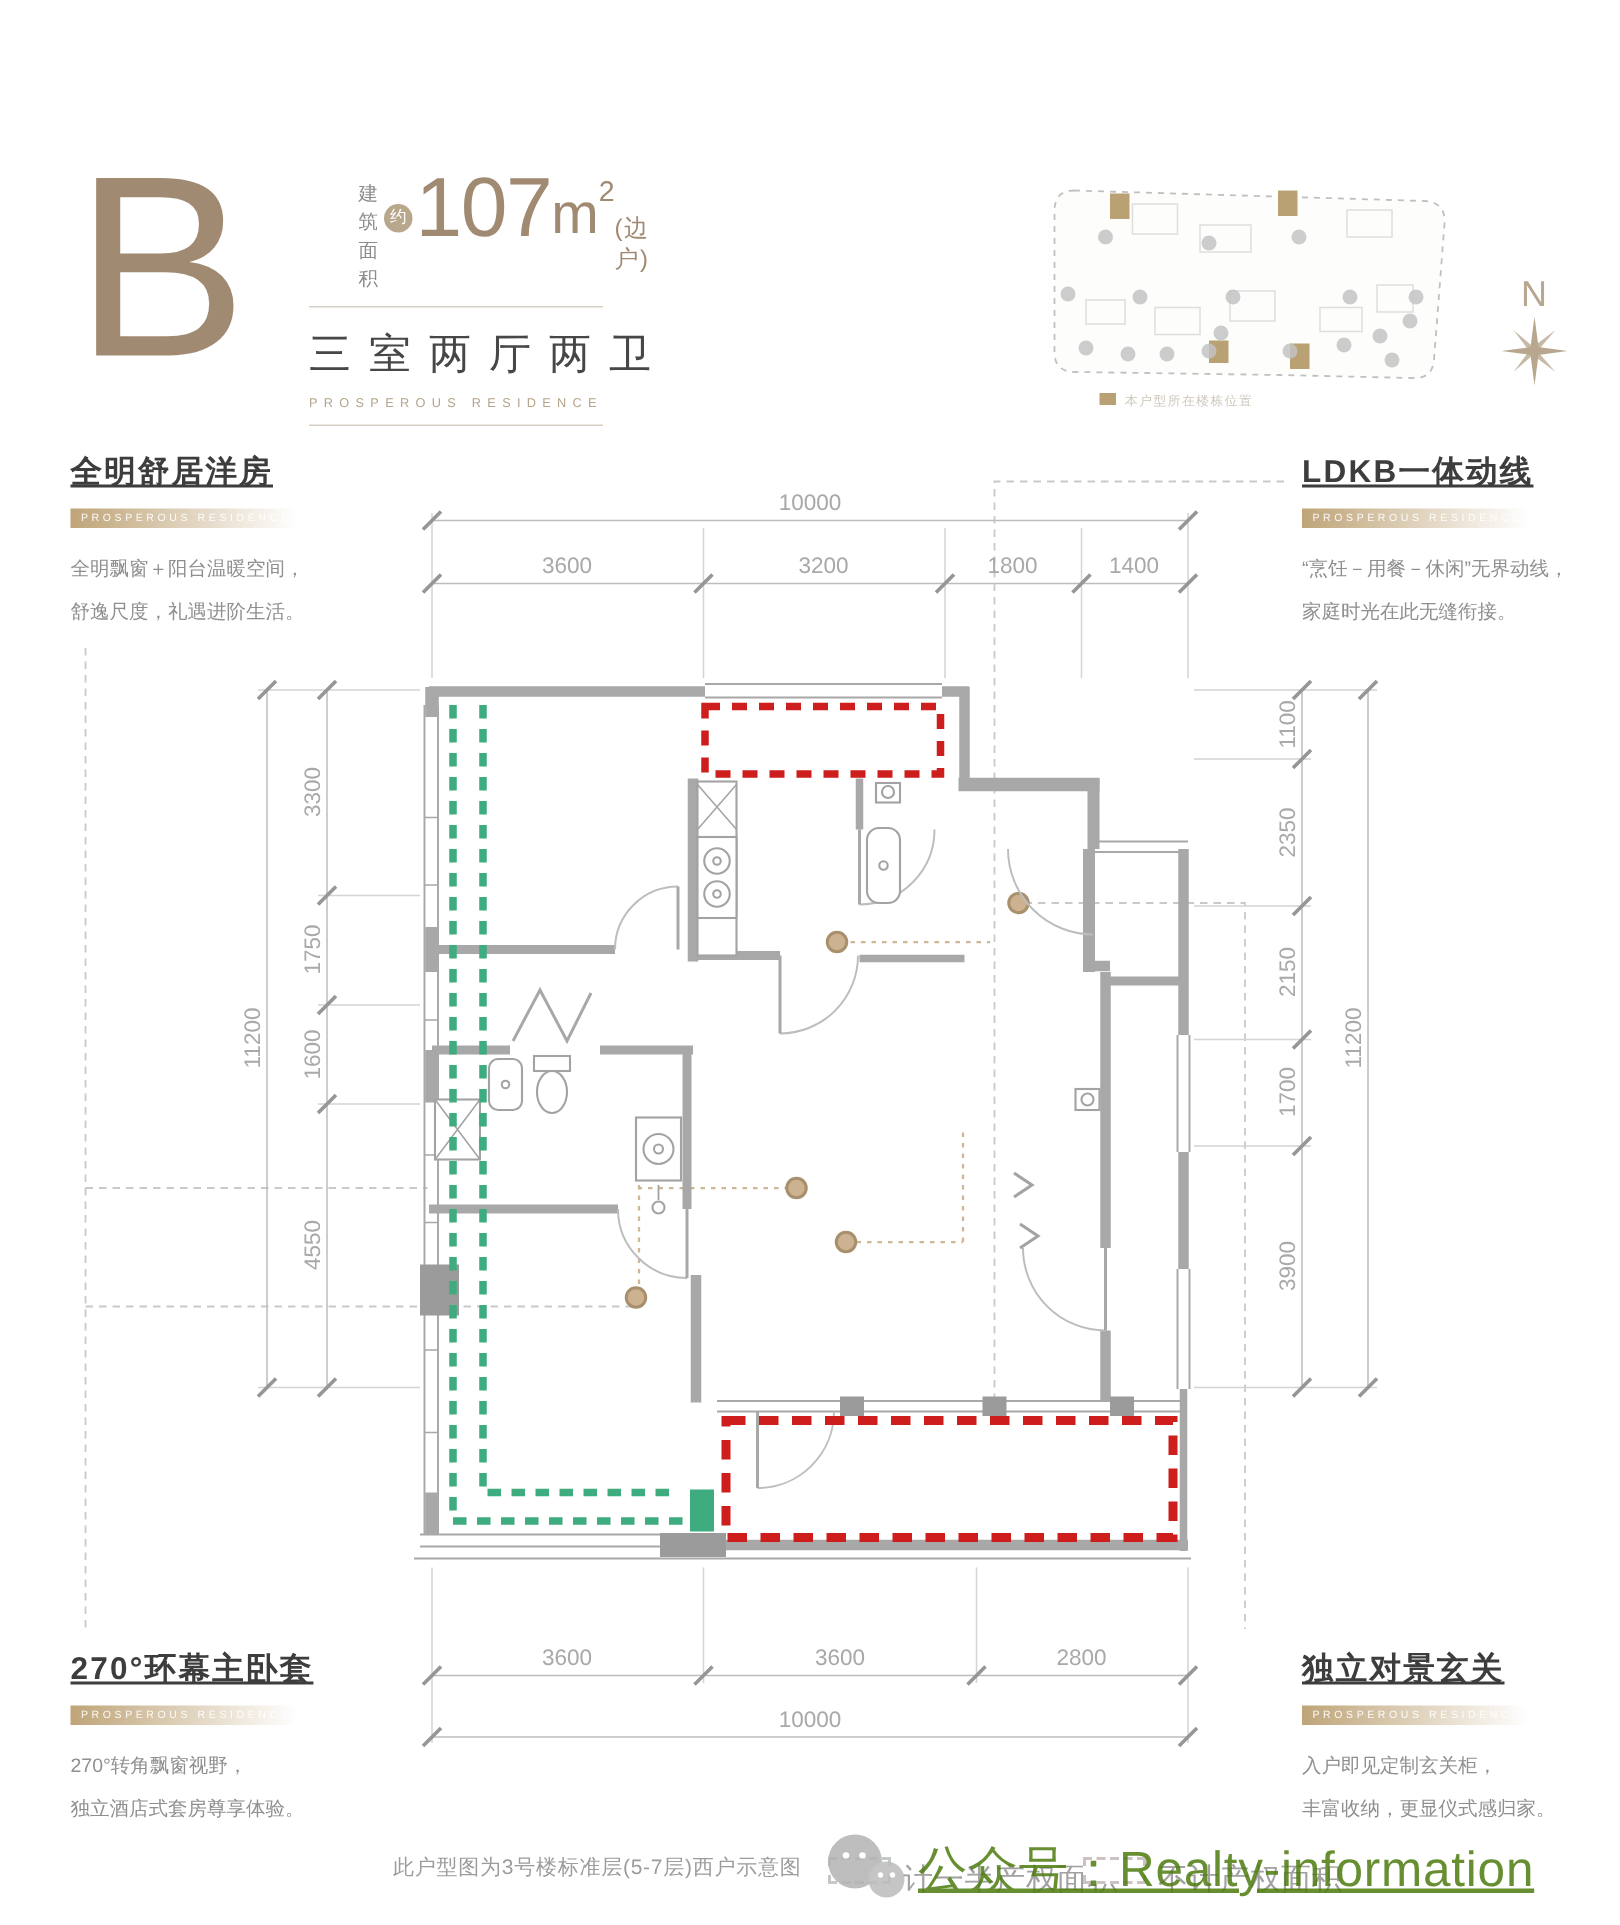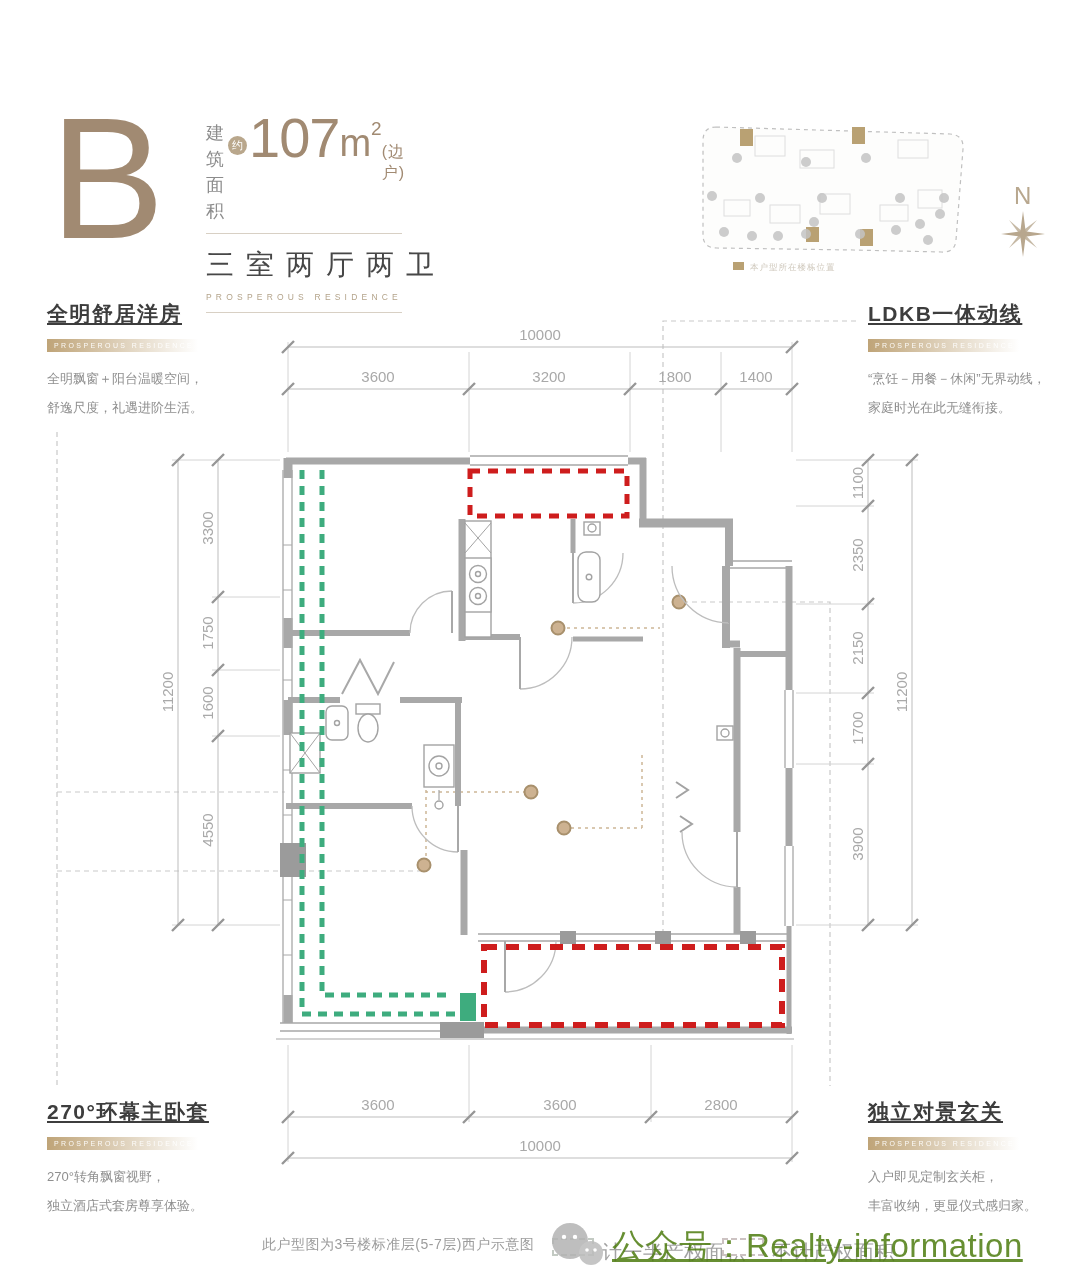--- a/index.html
+++ b/index.html
@@ -6,21 +6,21 @@
   html,body{margin:0;padding:0;background:#fff;}
   .page{position:relative;width:1080px;height:1283px;background:#ffffff;overflow:hidden;
         font-family:"Liberation Sans","DejaVu Sans",sans-serif;}
   .abs{position:absolute;}
 
   
   .b-letter{position:absolute;left:50px;top:92px;font-size:172px;line-height:1;
             color:#a18a72;font-weight:500;letter-spacing:-2px;}
   .hdr{position:absolute;left:206px;top:110px;width:196px;}
   .hdr-row{display:flex;align-items:flex-start;}
-  .area-label{font-size:18px;color:#8c8c8c;line-height:1.45;letter-spacing:2px;padding-top:10px;}
+  .area-label{font-size:13px;color:#8c8c8c;line-height:1.45;letter-spacing:2px;padding-top:10px;margin-left:33px;}
   .approx-badge{width:19px;height:19px;border-radius:50%;background:#b9a78c;color:#fff;
                 font-size:11px;line-height:19px;text-align:center;margin:26px 2px 0 2px;flex:none;}
   .area-num{font-size:56px;color:#a18a72;line-height:1;letter-spacing:-1px;}
   .area-unit{font-size:38px;color:#a18a72;line-height:1;padding-top:14px;}
   .area-sup{font-size:19px;color:#a18a72;padding-top:8px;}
   .area-note{font-size:16px;color:#a18a72;padding-top:32px;letter-spacing:1px;}
   .hdr-div{height:1px;background:#d8d0c4;margin-top:9px;}
   .rooms{font-size:28px;color:#474747;letter-spacing:12px;margin-top:12px;white-space:nowrap;}
   .tagline{font-size:8.5px;color:#b4a48b;letter-spacing:4.2px;margin-top:8px;white-space:nowrap;}
   .hdr-div2{height:1px;background:#d8d0c4;margin-top:10px;}

